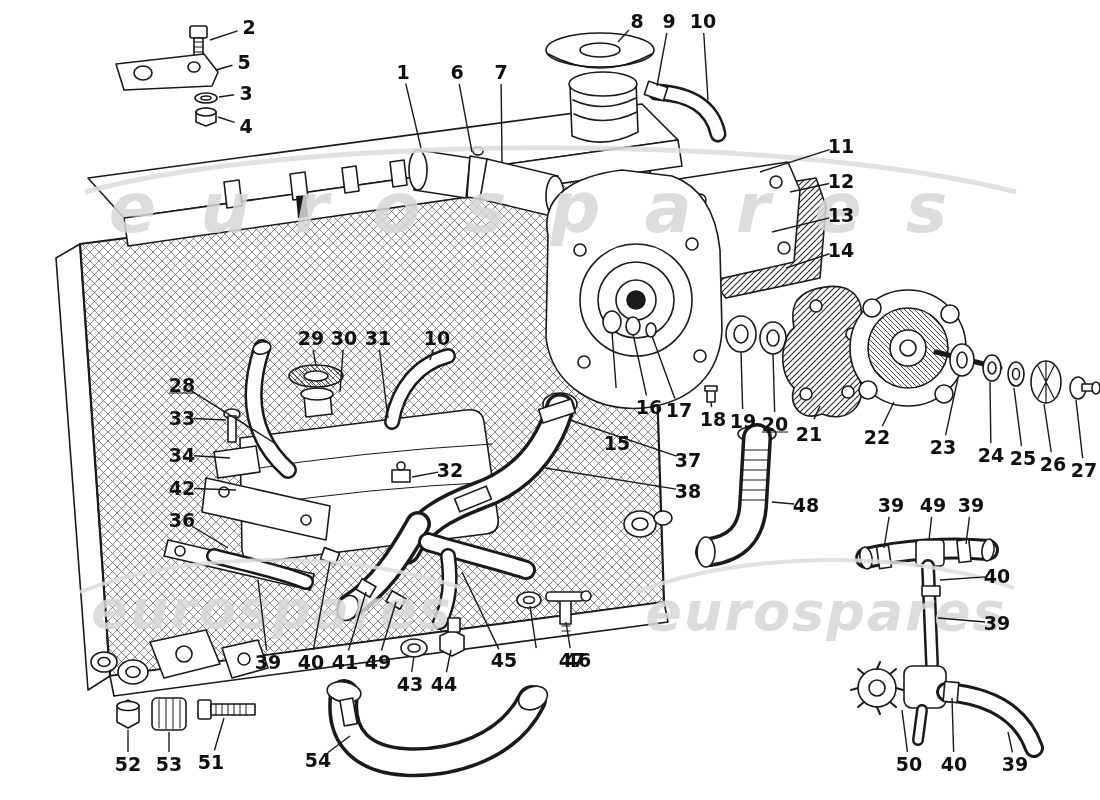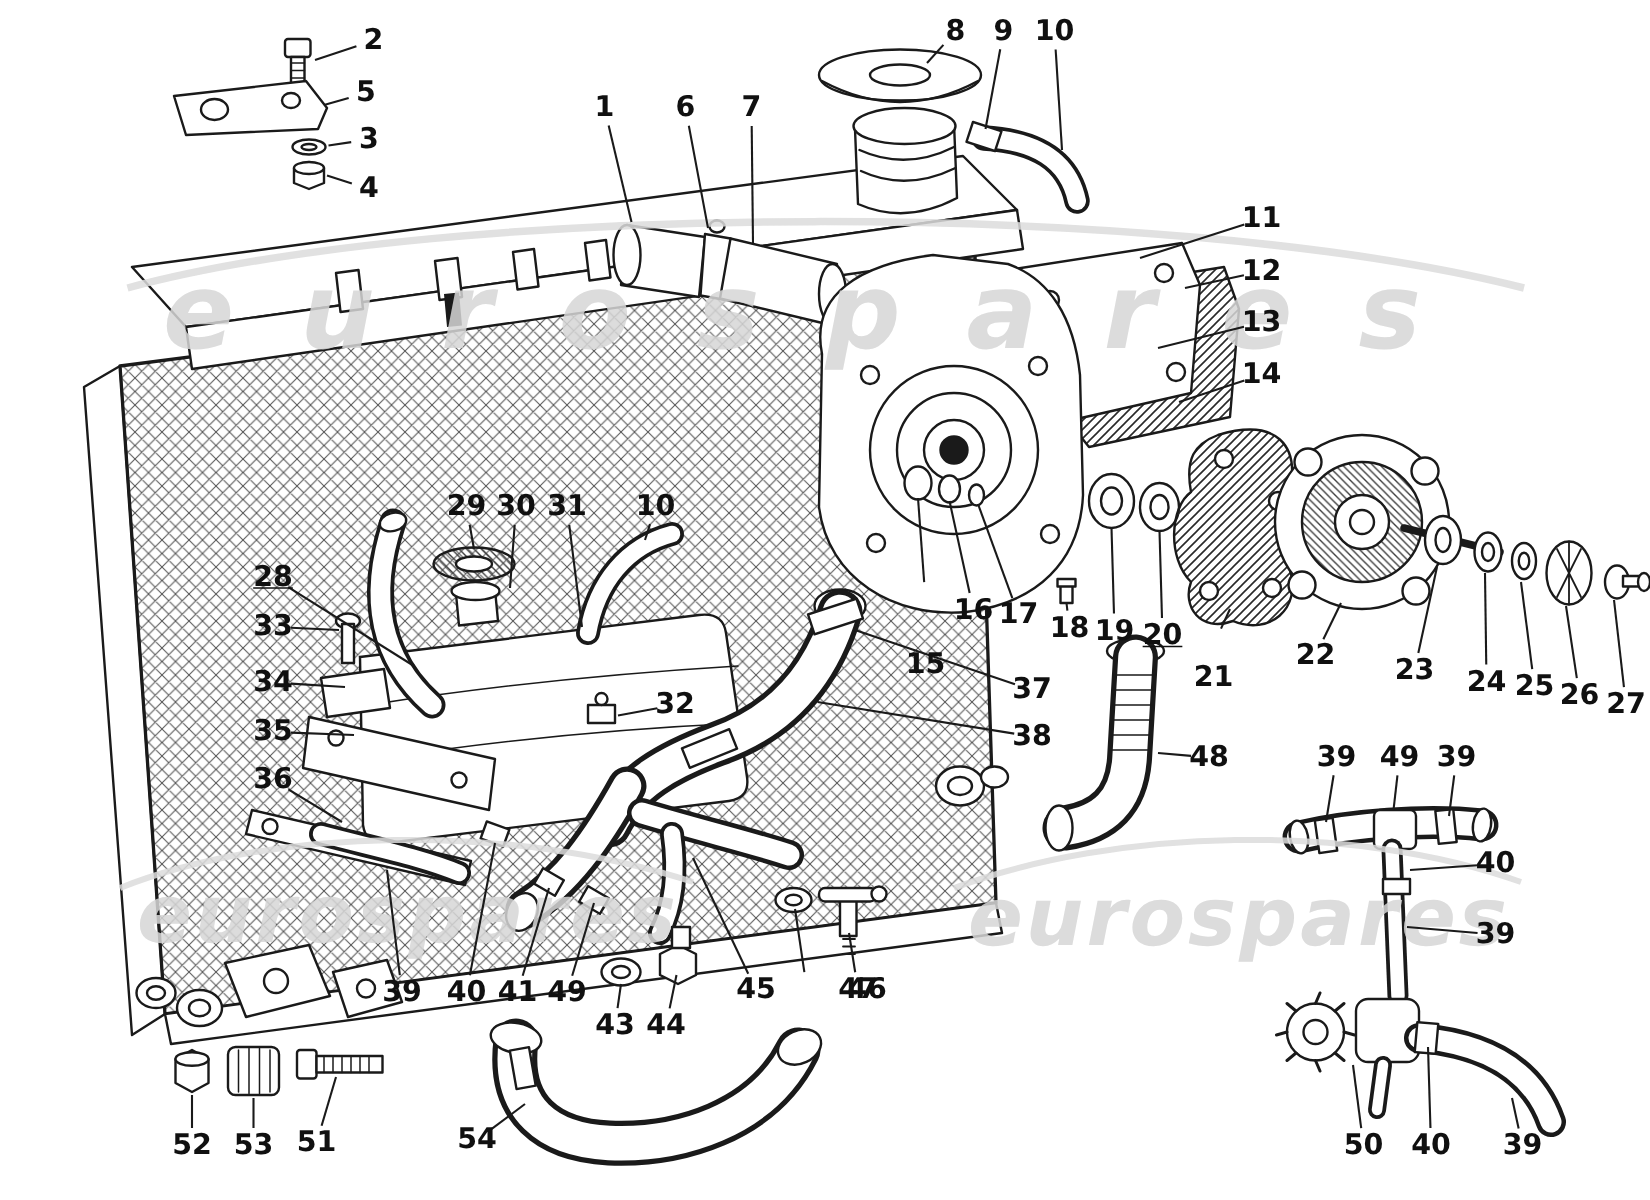--- a/index.html
+++ b/index.html
@@ -371,29 +371,29 @@
       <span class="callout" style="left: 841px; top: 181px;">12</span>
       <span class="callout" style="left: 841px; top: 215px;">13</span>
       <span class="callout" style="left: 841px; top: 250px;">14</span>
       <span class="callout" style="left: 311px; top: 338px;">29</span>
       <span class="callout" style="left: 344px; top: 338px;">30</span>
       <span class="callout" style="left: 378px; top: 338px;">31</span>
       <span class="callout" style="left: 437px; top: 338px;">10</span>
       <span class="callout" style="left: 182px; top: 385px; text-decoration: underline;">28</span>
       <span class="callout" style="left: 182px; top: 418px;">33</span>
       <span class="callout" style="left: 182px; top: 455px;">34</span>
-      <span class="callout" style="left: 182px; top: 488px;">35</span>
+      <span class="callout" style="left: 182px; top: 488px;">42</span>
       <span class="callout" style="left: 182px; top: 520px;">36</span>
       <span class="callout" style="left: 617px; top: 400px; margin-top: 43px;">15</span>
       <span class="callout" style="left: 649px; top: 407px;">16</span>
       <span class="callout" style="left: 679px; top: 410px;">17</span>
       <span class="callout" style="left: 713px; top: 419px;">18</span>
       <span class="callout" style="left: 743px; top: 421px; text-align: right;">19</span>
       <span class="callout" style="left: 775px; top: 424px; text-decoration: underline;">20</span>
-      <span class="callout" style="left: 809px; top: 452px;">21</span>
+      <span class="callout" style="left: 809px; top: 434px;">21</span>
       <span class="callout" style="left: 877px; top: 437px;">22</span>
       <span class="callout" style="left: 943px; top: 447px;">23</span>
       <span class="callout" style="left: 991px; top: 455px;">24</span>
       <span class="callout" style="left: 1023px; top: 458px;">25</span>
       <span class="callout" style="left: 1053px; top: 464px;">26</span>
       <span class="callout" style="left: 1084px; top: 470px;">27</span>
       <span class="callout" style="left: 450px; top: 470px;">32</span>
       <span class="callout" style="left: 688px; top: 460px;">37</span>
       <span class="callout" style="left: 688px; top: 491px;">38</span>
       <span class="callout" style="left: 806px; top: 505px;">48</span>

